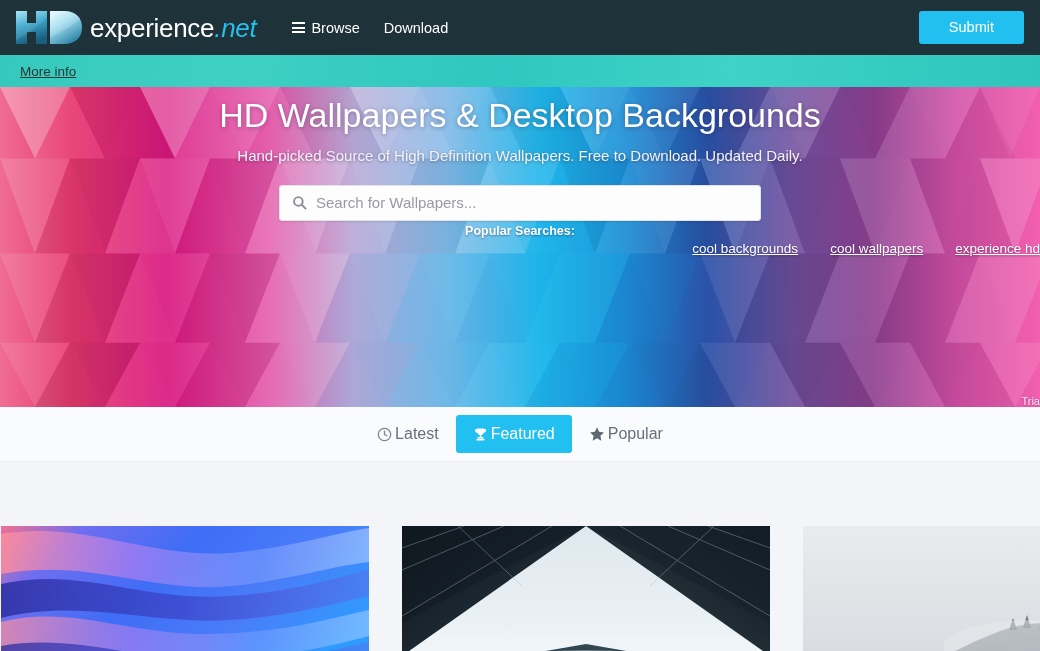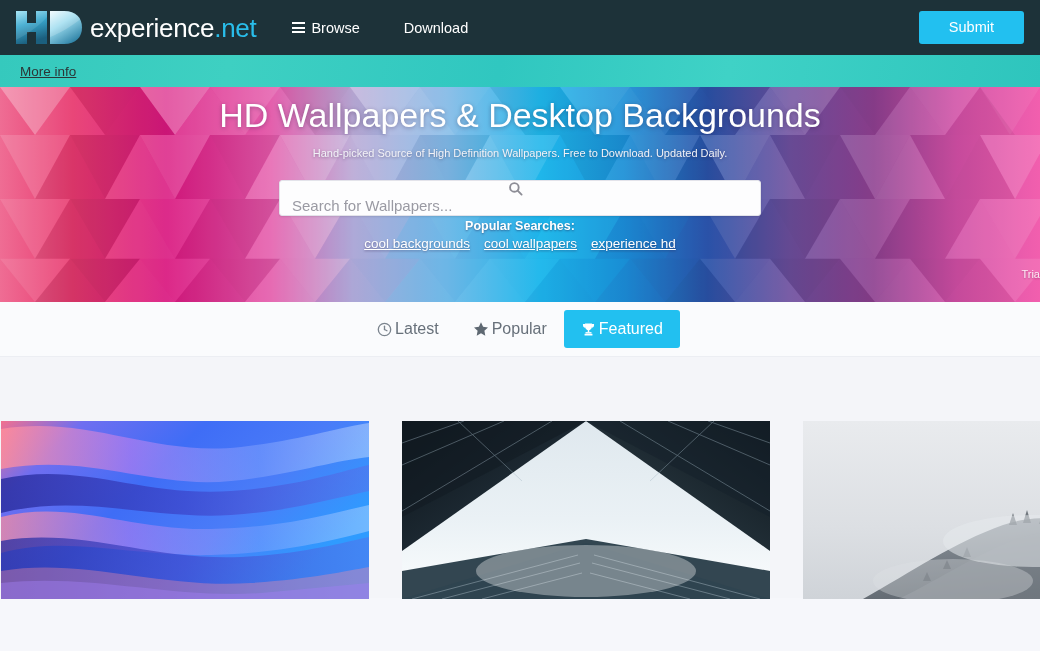--- a/index.html
+++ b/index.html
@@ -27,23 +27,23 @@
   }
   .logo-mark svg { display: block; }
   .logo-text {
     font-size: 26px;
     color: #ffffff;
     letter-spacing: -0.3px;
     font-weight: 400;
     line-height: 1;
     white-space: nowrap;
   }
-  .logo-text .tld { color: #29bdea; }
-
-  .nav { display: flex; align-items: center; margin-left: 36px; gap: 44px; }
+  .logo-text .tld { color: #29bdea; font-style: italic; }
+
+  .nav { display: flex; align-items: center; margin-left: 36px; gap: 24px; }
   .nav-item {
     color: #ffffff;
     font-size: 14.5px;
     text-decoration: none;
     display: flex; align-items: center; gap: 6px;
     white-space: nowrap;
     cursor: pointer;
   }
   .burger {
     display: inline-block;
@@ -79,85 +79,84 @@
     font-size: 13.5px;
     color: #2e3b3c;
   }
   .cookie-bar .more {
     color: #2b3637; text-decoration: underline; margin-left: 14px; cursor: pointer;
   }
 
   
   .hero {
     position: relative;
-    height: 215px;
+    height: 320px;
     overflow: hidden;
   }
   .hero-bg { position: absolute; inset: 0; }
   .hero-bg svg { display: block; width: 100%; height: 100%; }
 
   .hero-inner {
     position: relative;
     z-index: 3;
     text-align: center;
     padding-top: 7px;
   }
   .hero-title {
     font-size: 34px;
     color: #ffffff;
     font-weight: 400;
     text-shadow: 0 1px 4px rgba(40,20,60,.35);
     line-height: 1.25;
   }
   .hero-sub {
-    font-size: 11px;
+    font-size: 15px;
     color: #f2f2f7;
     margin-top: 10px;
     text-shadow: 0 1px 3px rgba(40,20,60,.40);
     font-weight: 400;
   }
   .search-wrap {
     margin: 21px auto 0;
     width: 482px;
     height: 36px;
     background: #fdfdfe;
     border: 1px solid #e3e3ea;
     border-radius: 3px;
     display: flex;
     align-items: center;
     padding: 0 12px;
     box-shadow: 0 1px 2px rgba(0,0,0,.10);
-    flex-direction: column;
   }
   .search-icon { flex: none; margin-right: 9px; color: #8d8d96; display: flex; }
   .search-input {
     border: none; outline: none; background: transparent;
     font-family: inherit; font-size: 15px; color: #333;
     width: 100%; height: 100%;
   }
   .search-input::placeholder { color: #9a9aa3; }
 
   .pop-label {
     margin-top: 3px;
     font-size: 12.5px;
     color: #ffffff;
     font-weight: bold;
     text-shadow: 0 1px 2px rgba(40,20,60,.45);
   }
-  .pop-links { margin-top: 3px; display: flex; justify-content: center; gap: 14px; }
+  .pop-links { margin-top: 3px; display: flex; justify-content: flex-end; gap: 32px; }
   .pop-links a {
     font-size: 13.5px;
     color: #ffffff;
     text-decoration: underline;
     text-shadow: 0 1px 2px rgba(40,20,60,.45);
     cursor: pointer;
   }
   .hero-credit {
     position: absolute;
-    right: 0; bottom: 22px;
+    right: 0; bottom: 0;
     z-index: 4;
     font-size: 11px;
     color: #ffffff;
     opacity: .85;
     text-shadow: 0 1px 2px rgba(0,0,0,.3);
     white-space: nowrap;
   }
 
   
   .tabbar {
@@ -439,40 +438,40 @@
     <span class="ico">
       <svg width="15" height="15" viewBox="0 0 16 16" aria-hidden="true">
         <circle cx="8" cy="8" r="6.6" fill="none" stroke="#7b848e" stroke-width="1.4"></circle>
         <line x1="8" y1="8" x2="8" y2="4.4" stroke="#7b848e" stroke-width="1.4" stroke-linecap="round"></line>
         <line x1="8" y1="8" x2="10.6" y2="9.3" stroke="#7b848e" stroke-width="1.4" stroke-linecap="round"></line>
       </svg>
     </span>
     <span>Latest</span>
   </button>
 
-  <button class="tab">
-    <span class="ico">
-      <svg width="16" height="16" viewBox="0 0 16 16" aria-hidden="true">
-        <polygon points="8,1.3 10.1,5.8 15,6.4 11.4,9.8 12.3,14.7 8,12.3 3.7,14.7 4.6,9.8 1,6.4 5.9,5.8" fill="#5e6872"></polygon>
-      </svg>
-    </span>
-    <span>Popular</span>
-  </button>
-
   <button class="tab active">
     <span class="ico">
       <svg width="15" height="15" viewBox="0 0 16 16" aria-hidden="true">
         <path d="M4.3 1.6h7.4v3.1c0 2.2-1.5 3.9-3.7 3.9S4.3 6.9 4.3 4.7Z" fill="#ffffff"></path>
         <path d="M4.3 2.2H2.1v1.2c0 1.5 1 2.5 2.3 2.6Zm7.4 0h2.2v1.2c0 1.5-1 2.5-2.3 2.6Z" fill="#ffffff"></path>
         <rect x="7.2" y="8.2" width="1.6" height="2.7" fill="#ffffff"></rect>
         <rect x="4.8" y="10.8" width="6.4" height="1.5" fill="#ffffff"></rect>
         <rect x="3.8" y="12.6" width="8.4" height="1.8" fill="#ffffff"></rect>
       </svg>
     </span>
     <span>Featured</span>
+  </button>
+
+  <button class="tab">
+    <span class="ico">
+      <svg width="16" height="16" viewBox="0 0 16 16" aria-hidden="true">
+        <polygon points="8,1.3 10.1,5.8 15,6.4 11.4,9.8 12.3,14.7 8,12.3 3.7,14.7 4.6,9.8 1,6.4 5.9,5.8" fill="#5e6872"></polygon>
+      </svg>
+    </span>
+    <span>Popular</span>
   </button>
 </div>
 
 <div class="gallery-area">
   <div class="grid">
 
     <a class="thumb">
       <svg viewBox="0 0 368 178" preserveAspectRatio="none" aria-hidden="true">
         <defs>
           <linearGradient id="w1" x1="0" y1="0" x2="1" y2="0.5">

